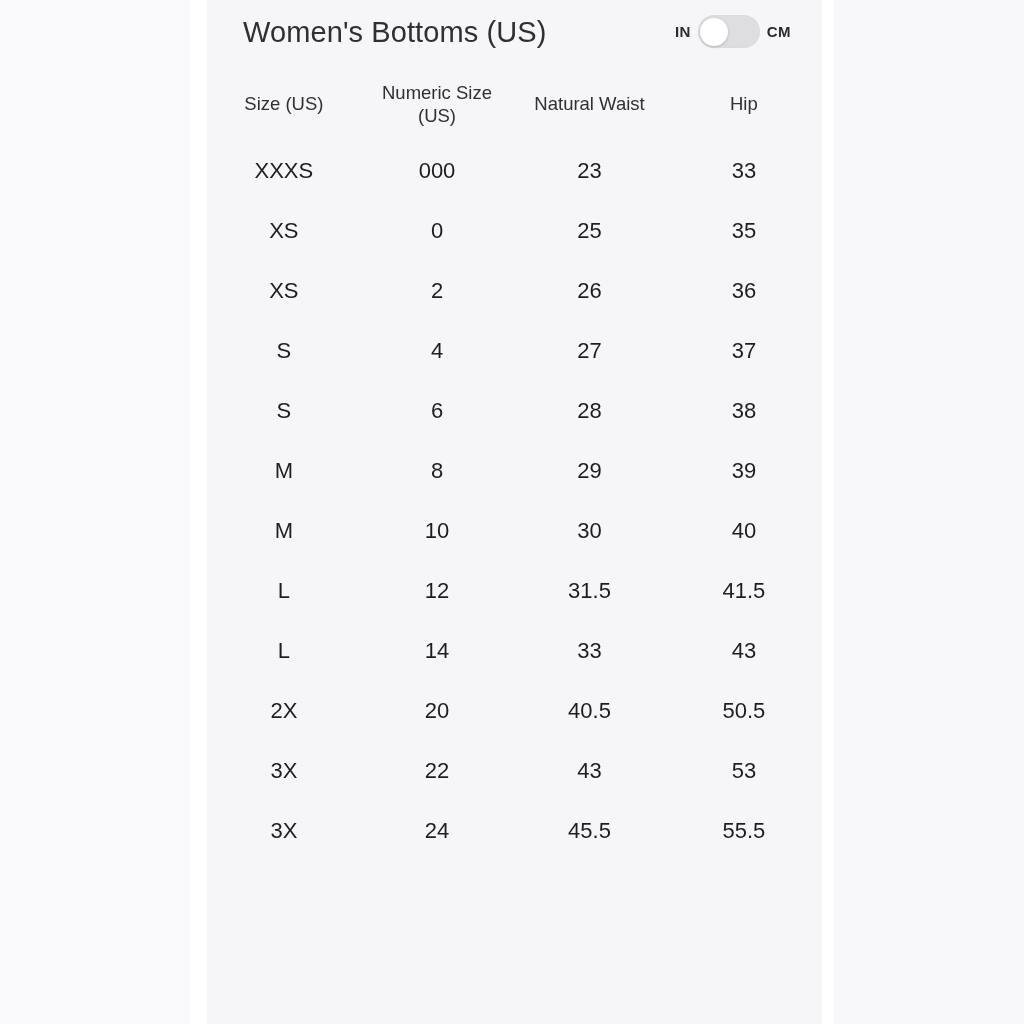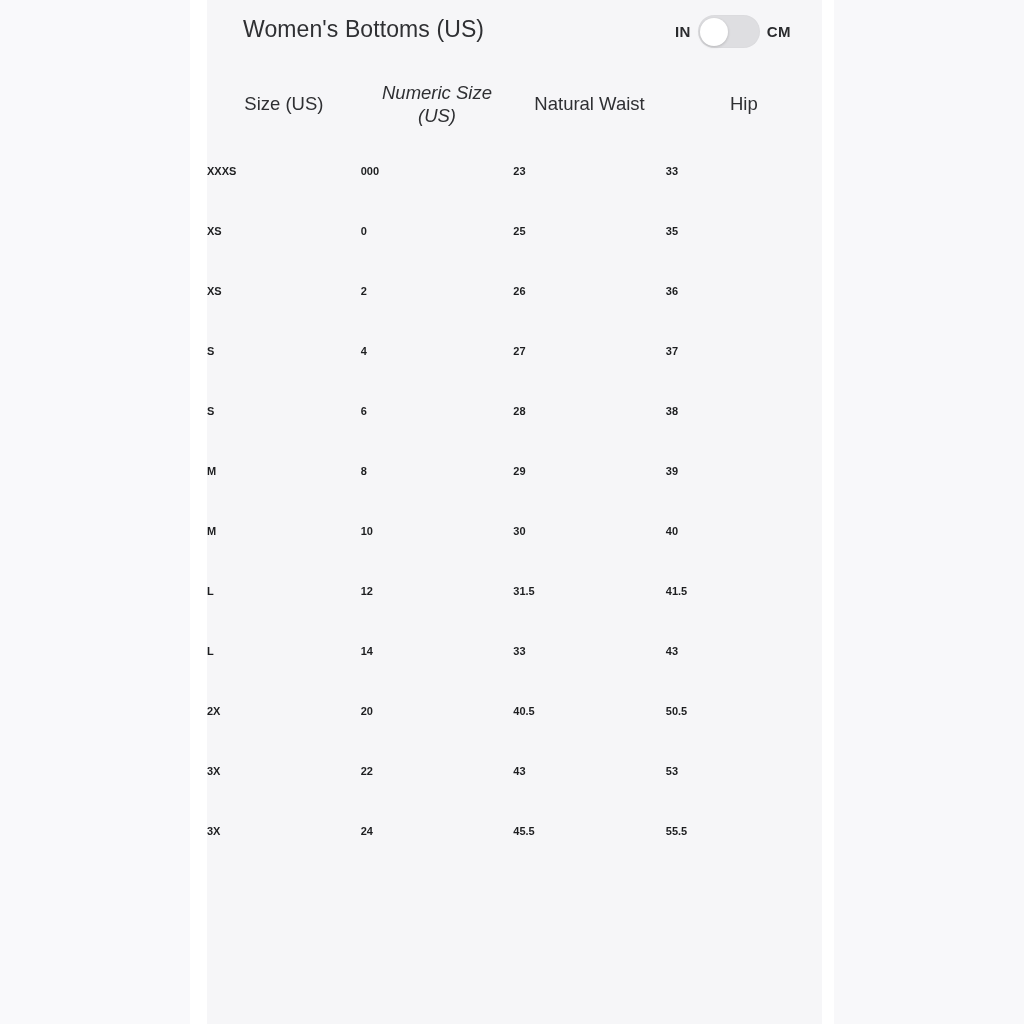--- a/index.html
+++ b/index.html
@@ -58,21 +58,21 @@
 
   
   .card-header {
     position: relative;
     height: 70px;
   }
   .chart-title {
     position: absolute;
     left: 36px;
     top: 16px;
-    font-size: 23px;
+    font-size: 29px;
     color: #2f3033;
     letter-spacing: .1px;
     white-space: nowrap;
   }
 
   .unit-toggle {
     position: absolute;
     right: 31px;
     top: 15px;
     display: flex;
@@ -113,35 +113,35 @@
   }
   .size-table th {
     font-size: 18.5px;
     font-weight: normal;
     color: #2f3033;
     padding: 12px 0 14px 0;
     vertical-align: middle;
     line-height: 1.22;
   }
   .size-table td {
-    font-size: 11px;
-    font-weight: bold;
+    font-size: 22px;
+    font-weight: normal;
     color: #1d1e20;
-    text-align: left;
+    text-align: center;
     height: 60px;
     padding: 0;
     line-height: 60px;
   }
   .size-table col.c1 { width: 25.0%; }
   .size-table col.c2 { width: 24.8%; }
   .size-table col.c3 { width: 24.8%; }
   .size-table col.c4 { width: 25.4%; }
 
   .size-table th.c1 { text-align: center; }
-  .size-table th.c2 { text-align: center; font-style: italic; }
+  .size-table th.c2 { text-align: center; }
   .size-table th.c3 { text-align: center; }
   .size-table th.c4 { }
 </style>
 </head>
 <body>
 
 <div id="screen">
 
   <div class="outer-margin left"></div>
   <div class="outer-margin right"></div>

